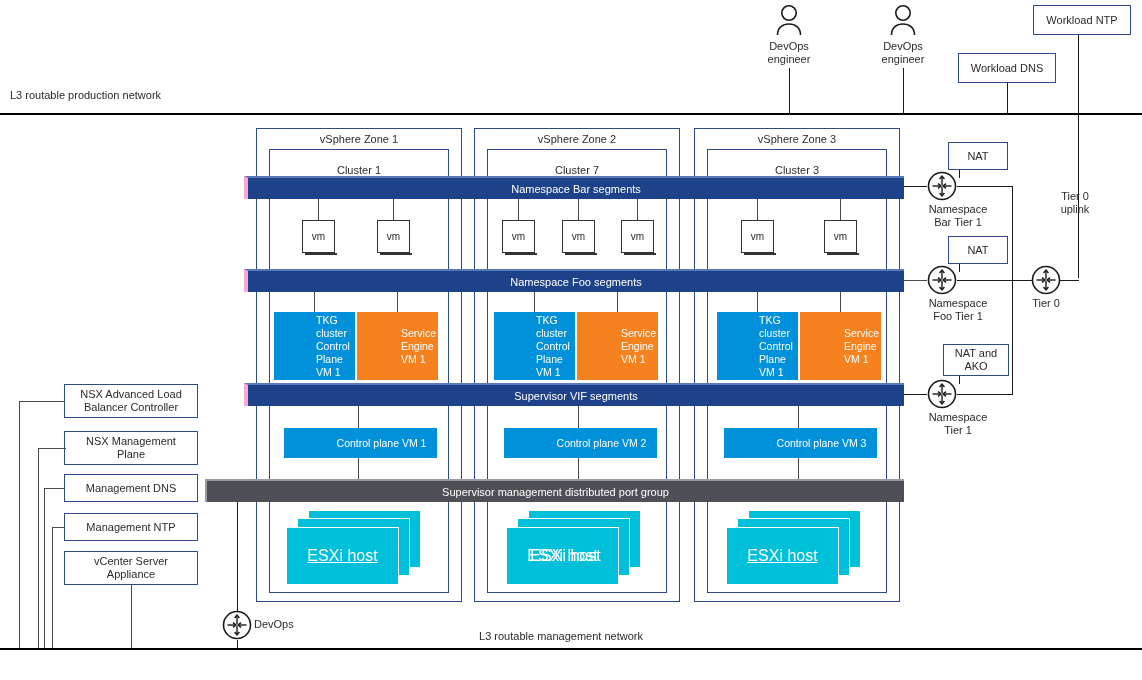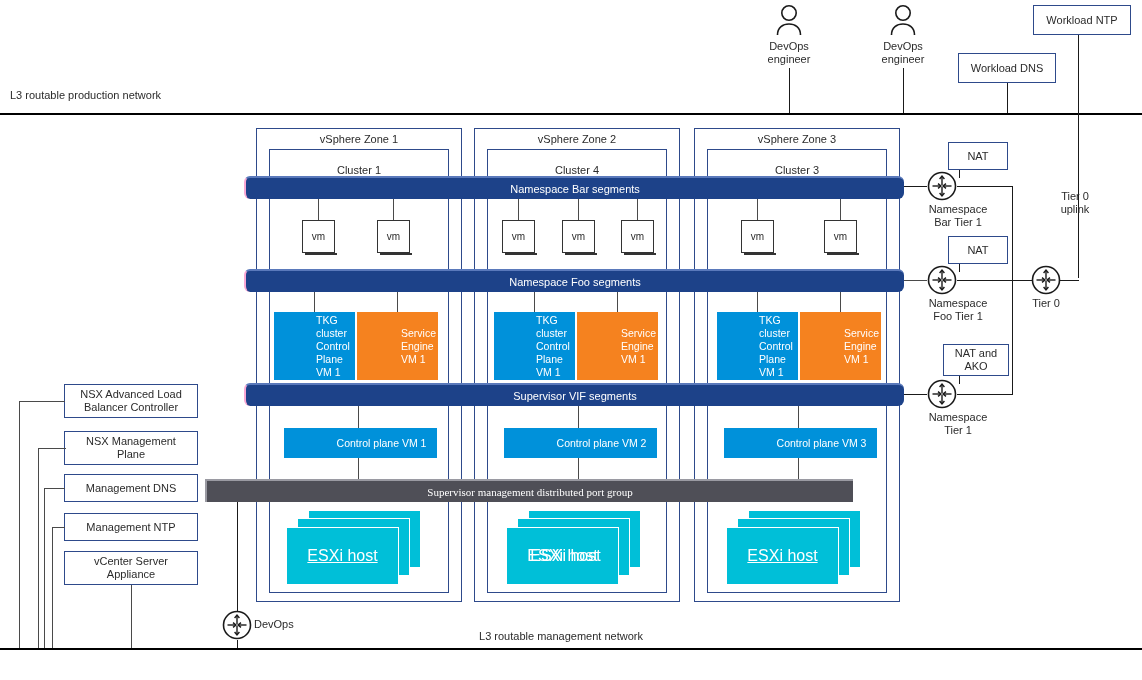--- a/index.html
+++ b/index.html
@@ -104,22 +104,21 @@
   
   .segbar {
     position: absolute;
     background: #1d4289;
     color: #ffffff;
     font-size: 11px;
     display: flex;
     align-items: center;
     justify-content: center;
     border-top: 2px solid #5a79bb;
-    border-left: 2px solid #f9a8d4;
-    border-radius: 6px;
+    border-left: 4px solid #f9a8d4;
   }
   .graybar {
     position: absolute;
     background: #4f4f57;
     color: #ffffff;
     font-size: 11px;
     display: flex;
     align-items: center;
     justify-content: center;
     border-top: 2px solid #9a9aa2;
@@ -212,21 +211,21 @@
     <div class="zonelabel">vSphere Zone 1</div>
   </div>
   <div class="clusterbox" style="left:269px; top:149px; width:180px; height:444px;">
     <div class="clusterlabel">Cluster 1</div>
   </div>
 
   <div class="zonebox" style="left:474px; top:128px; width:206px; height:474px;">
     <div class="zonelabel">vSphere Zone 2</div>
   </div>
   <div class="clusterbox" style="left:487px; top:149px; width:180px; height:444px;">
-    <div class="clusterlabel">Cluster 4</div>
+    <div class="clusterlabel">Cluster 7</div>
   </div>
 
   <div class="zonebox" style="left:694px; top:128px; width:206px; height:474px;">
     <div class="zonelabel">vSphere Zone 3</div>
   </div>
   <div class="clusterbox" style="left:707px; top:149px; width:180px; height:444px;">
     <div class="clusterlabel">Cluster 3</div>
   </div>
 
   <div class="wire v" style="left:318px; top:198px; height:22px;"></div>
@@ -284,21 +283,21 @@
   <div class="wire v" style="left:798px; top:406px; height:22px;"></div>
 
   <div class="cbox blue" style="left:284px; top:428px; width:153px; height:30px;">Control plane VM 1</div>
   <div class="cbox blue" style="left:504px; top:428px; width:153px; height:30px;">Control plane VM 2</div>
   <div class="cbox blue" style="left:724px; top:428px; width:153px; height:30px;">Control plane VM 3</div>
 
   <div class="wire v" style="left:358px; top:458px; height:22px;"></div>
   <div class="wire v" style="left:578px; top:458px; height:22px;"></div>
   <div class="wire v" style="left:798px; top:458px; height:22px;"></div>
 
-  <div class="graybar" style="left:205px; top:479px; width:648px; height:23px;font-family:Liberation Serif, serif;">Supervisor management distributed port group</div>
+  <div class="graybar" style="left:205px; top:479px; width:699px; height:23px;">Supervisor management distributed port group</div>
 
   <div class="hoststack" style="left:286px; top:510px; width:135px; height:78px;">
     <div class="hostcard" style="left:22px; top:0px;  width:113px; height:58px;"></div>
     <div class="hostcard" style="left:11px; top:8px;  width:113px; height:58px;"></div>
     <div class="hostcard front" style="left:0px; top:17px; width:113px; height:58px;">ESXi host</div>
   </div>
 
   <div class="hoststack" style="left:506px; top:510px; width:135px; height:78px;">
     <div class="hostcard" style="left:22px; top:0px;  width:113px; height:58px;"></div>
     <div class="hostcard" style="left:11px; top:8px;  width:113px; height:58px;"></div>

